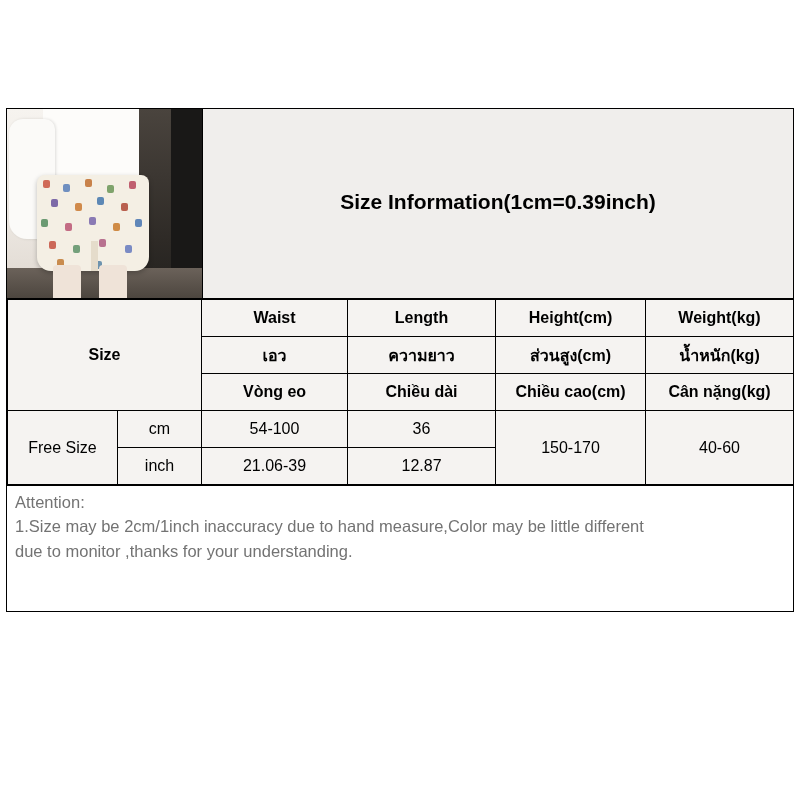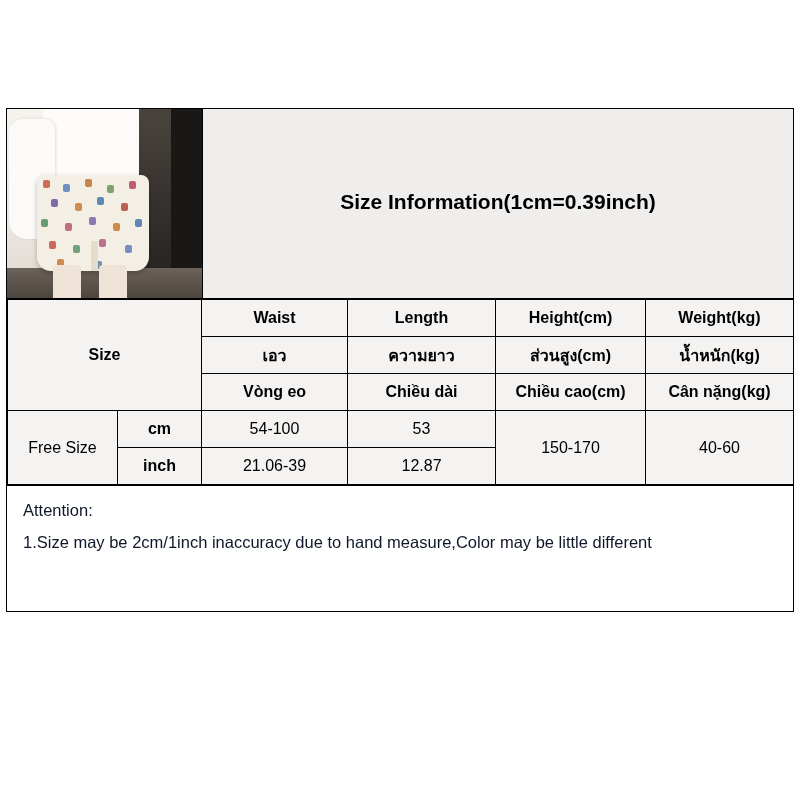--- a/index.html
+++ b/index.html
@@ -146,44 +146,44 @@
   td.size-label {
     font-weight: bold;
     font-size: 24px;
     background: #efedeb;
   }
   td.free-size {
     font-weight: normal;
     font-size: 16px;
     background: #efedeb;
   }
-  td.unit { font-weight: bold; font-size: 15px; }
+  td.unit { font-weight: normal; font-size: 15px; }
   td.val { font-size: 17px; background: #ffffff; }
   td.val-wide { font-size: 17px; background: #f5f3f1; }
 
   .col-a { width: 110px; }
   .col-b { width: 84px; }
   .col-c { width: 146px; }
   .col-d { width: 148px; }
   .col-e { width: 150px; }
   .col-f { width: 148px; }
 
   
   .attention {
     flex: 1 1 auto;
     background: #ffffff;
     border-top: 1px solid #000000;
     padding: 4px 8px 6px 8px;
     box-sizing: border-box;
   }
   .attention p {
-    margin: 8px;
+    margin: 0;
     font-size: 16.5px;
     line-height: 1.48;
-    color: #0f172a;
+    color: #737373;
     white-space: nowrap;
   }
 </style>
 </head>
 <body>
 
 <div class="page">
   <div class="sheet">
 
     <div class="top-band">
@@ -253,31 +253,32 @@
         <tr>
           <td class="hdr">Vòng eo</td>
           <td class="hdr">Chiều dài</td>
           <td class="hdr">Chiều cao(cm)</td>
           <td class="hdr">Cân nặng(kg)</td>
         </tr>
         <tr>
           <td class="free-size" rowspan="2">Free Size</td>
           <td class="unit">cm</td>
           <td class="val">54-100</td>
-          <td class="val">53</td>
+          <td class="val">36</td>
           <td class="val-wide" rowspan="2">150-170</td>
           <td class="val-wide" rowspan="2">40-60</td>
         </tr>
         <tr>
           <td class="unit">inch</td>
           <td class="val">21.06-39</td>
           <td class="val">12.87</td>
         </tr>
       </tbody>
     </table>
 
     <div class="attention">
       <p>Attention:</p>
       <p>1.Size may be 2cm/1inch inaccuracy due to hand measure,Color may be little different</p>
+      <p>due to monitor ,thanks for your understanding.</p>
     </div>
 
   </div>
 </div>
 
 </body></html>

